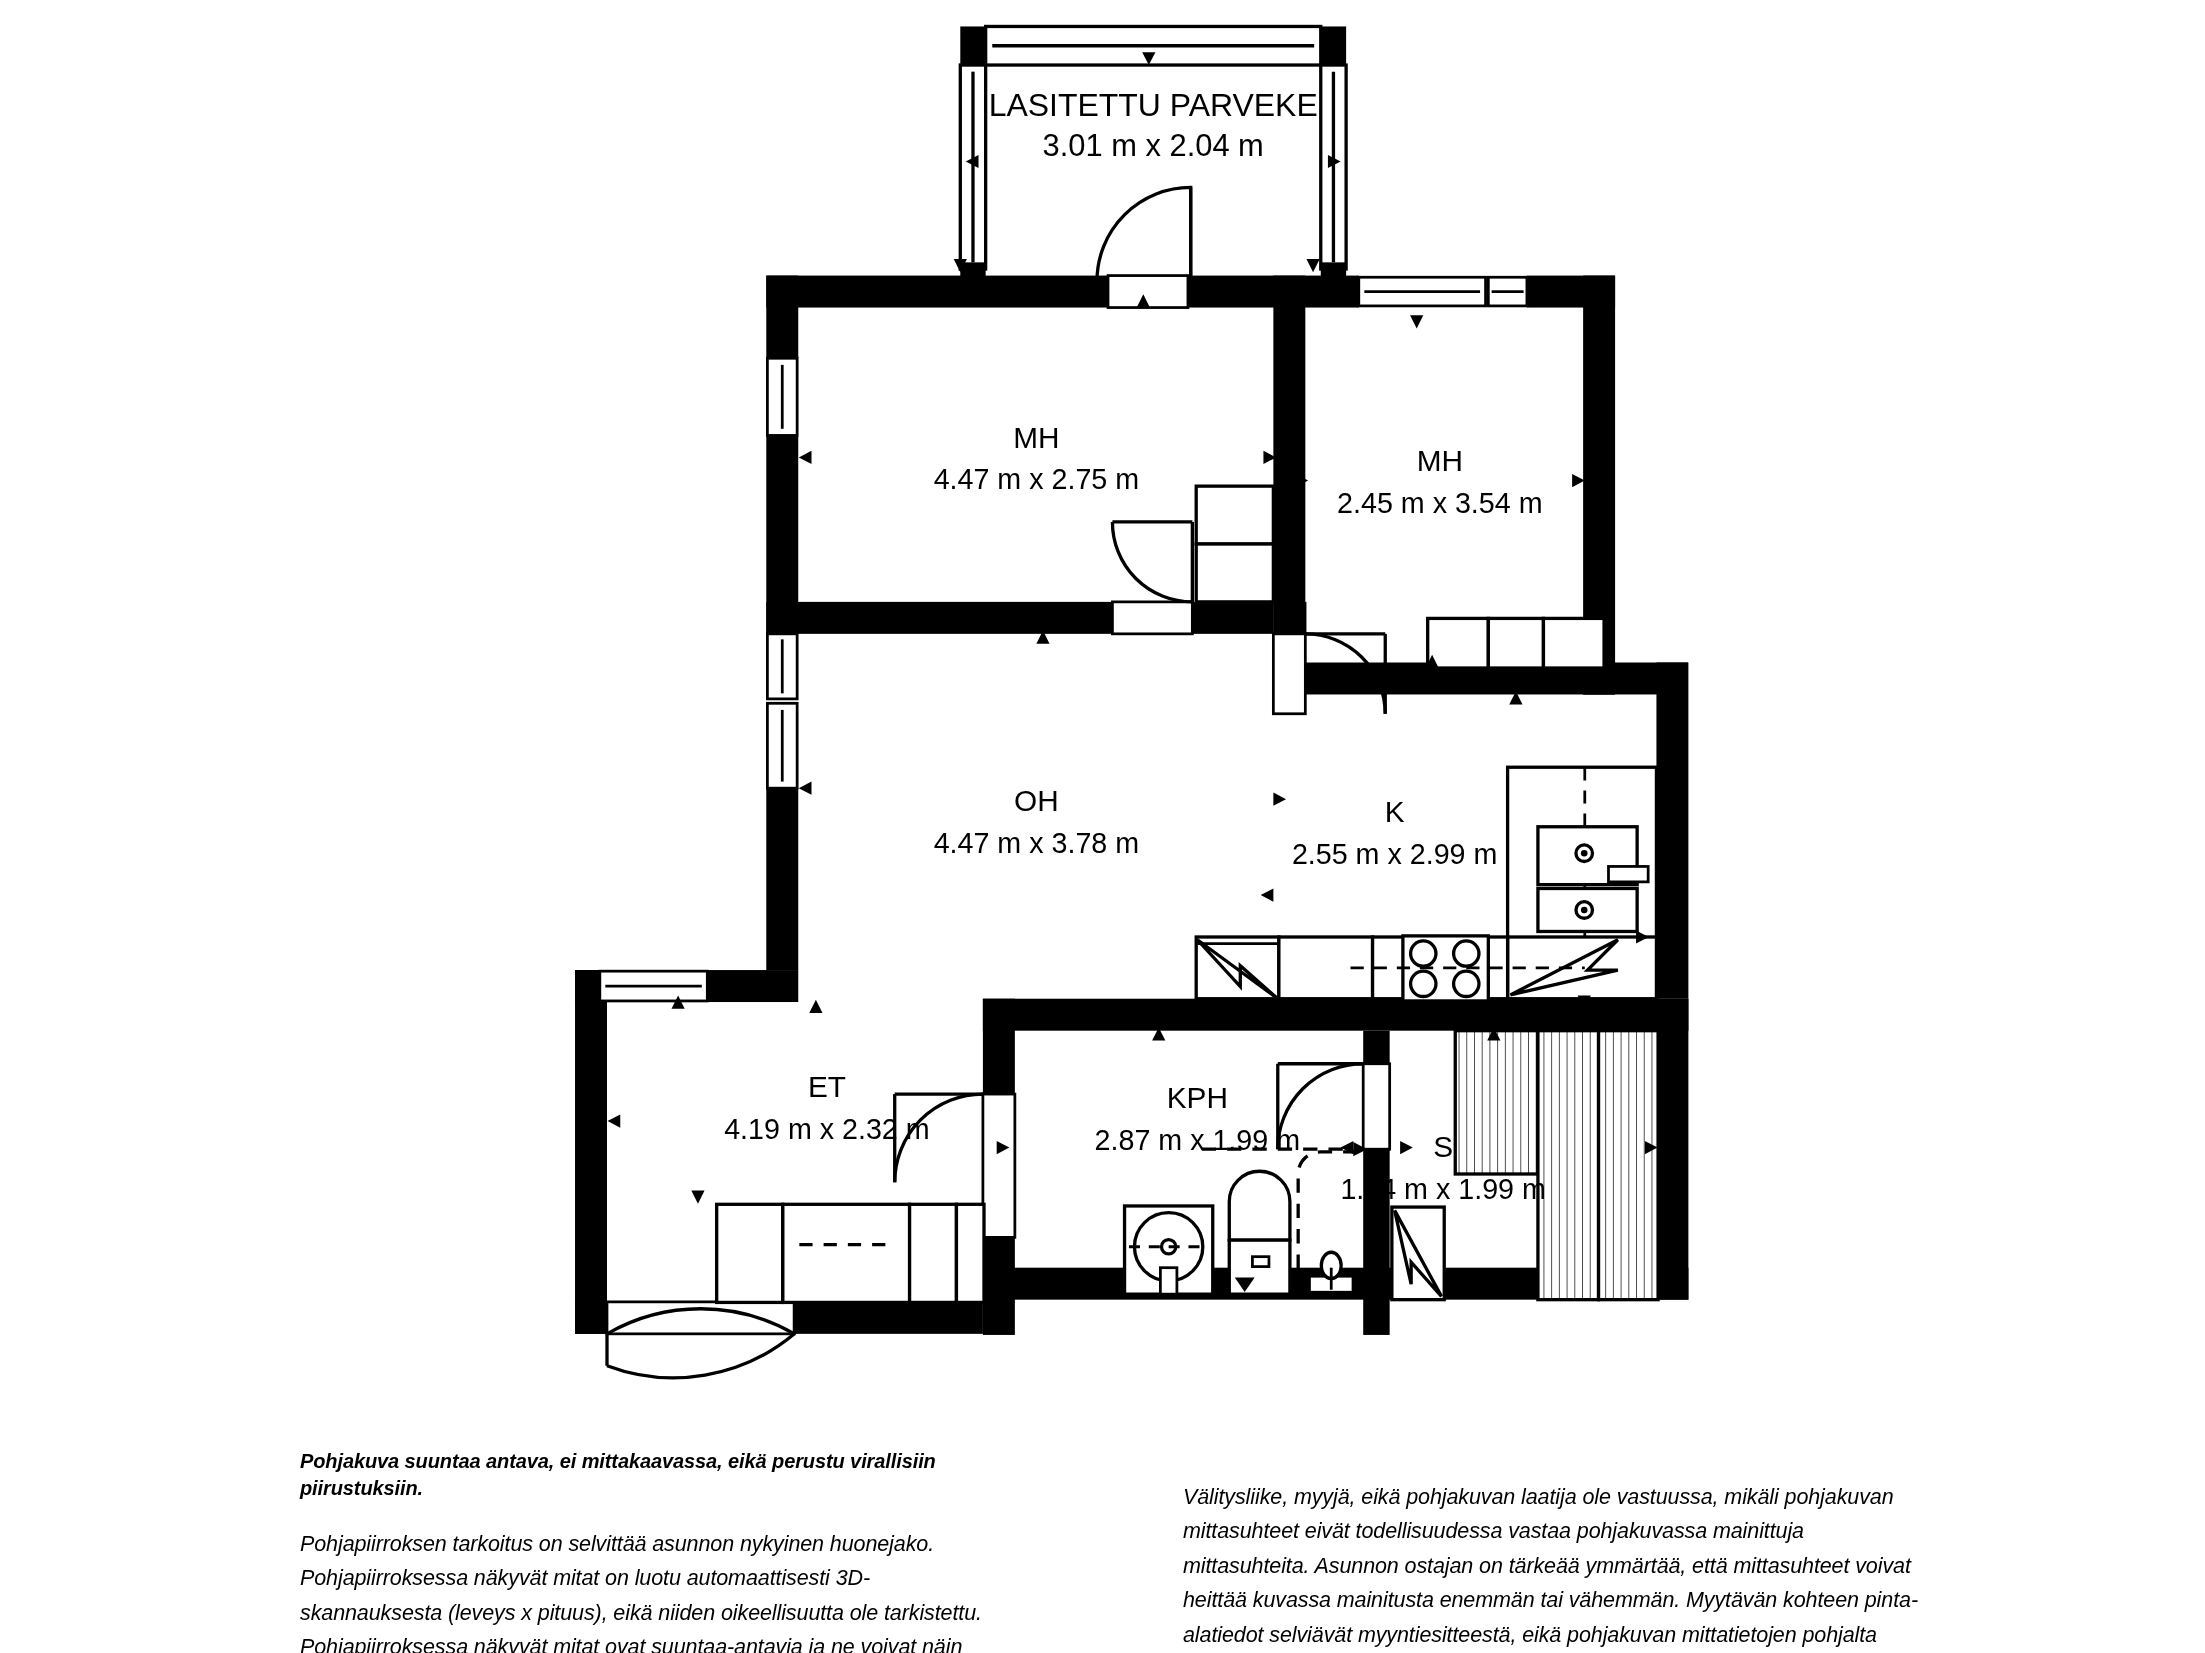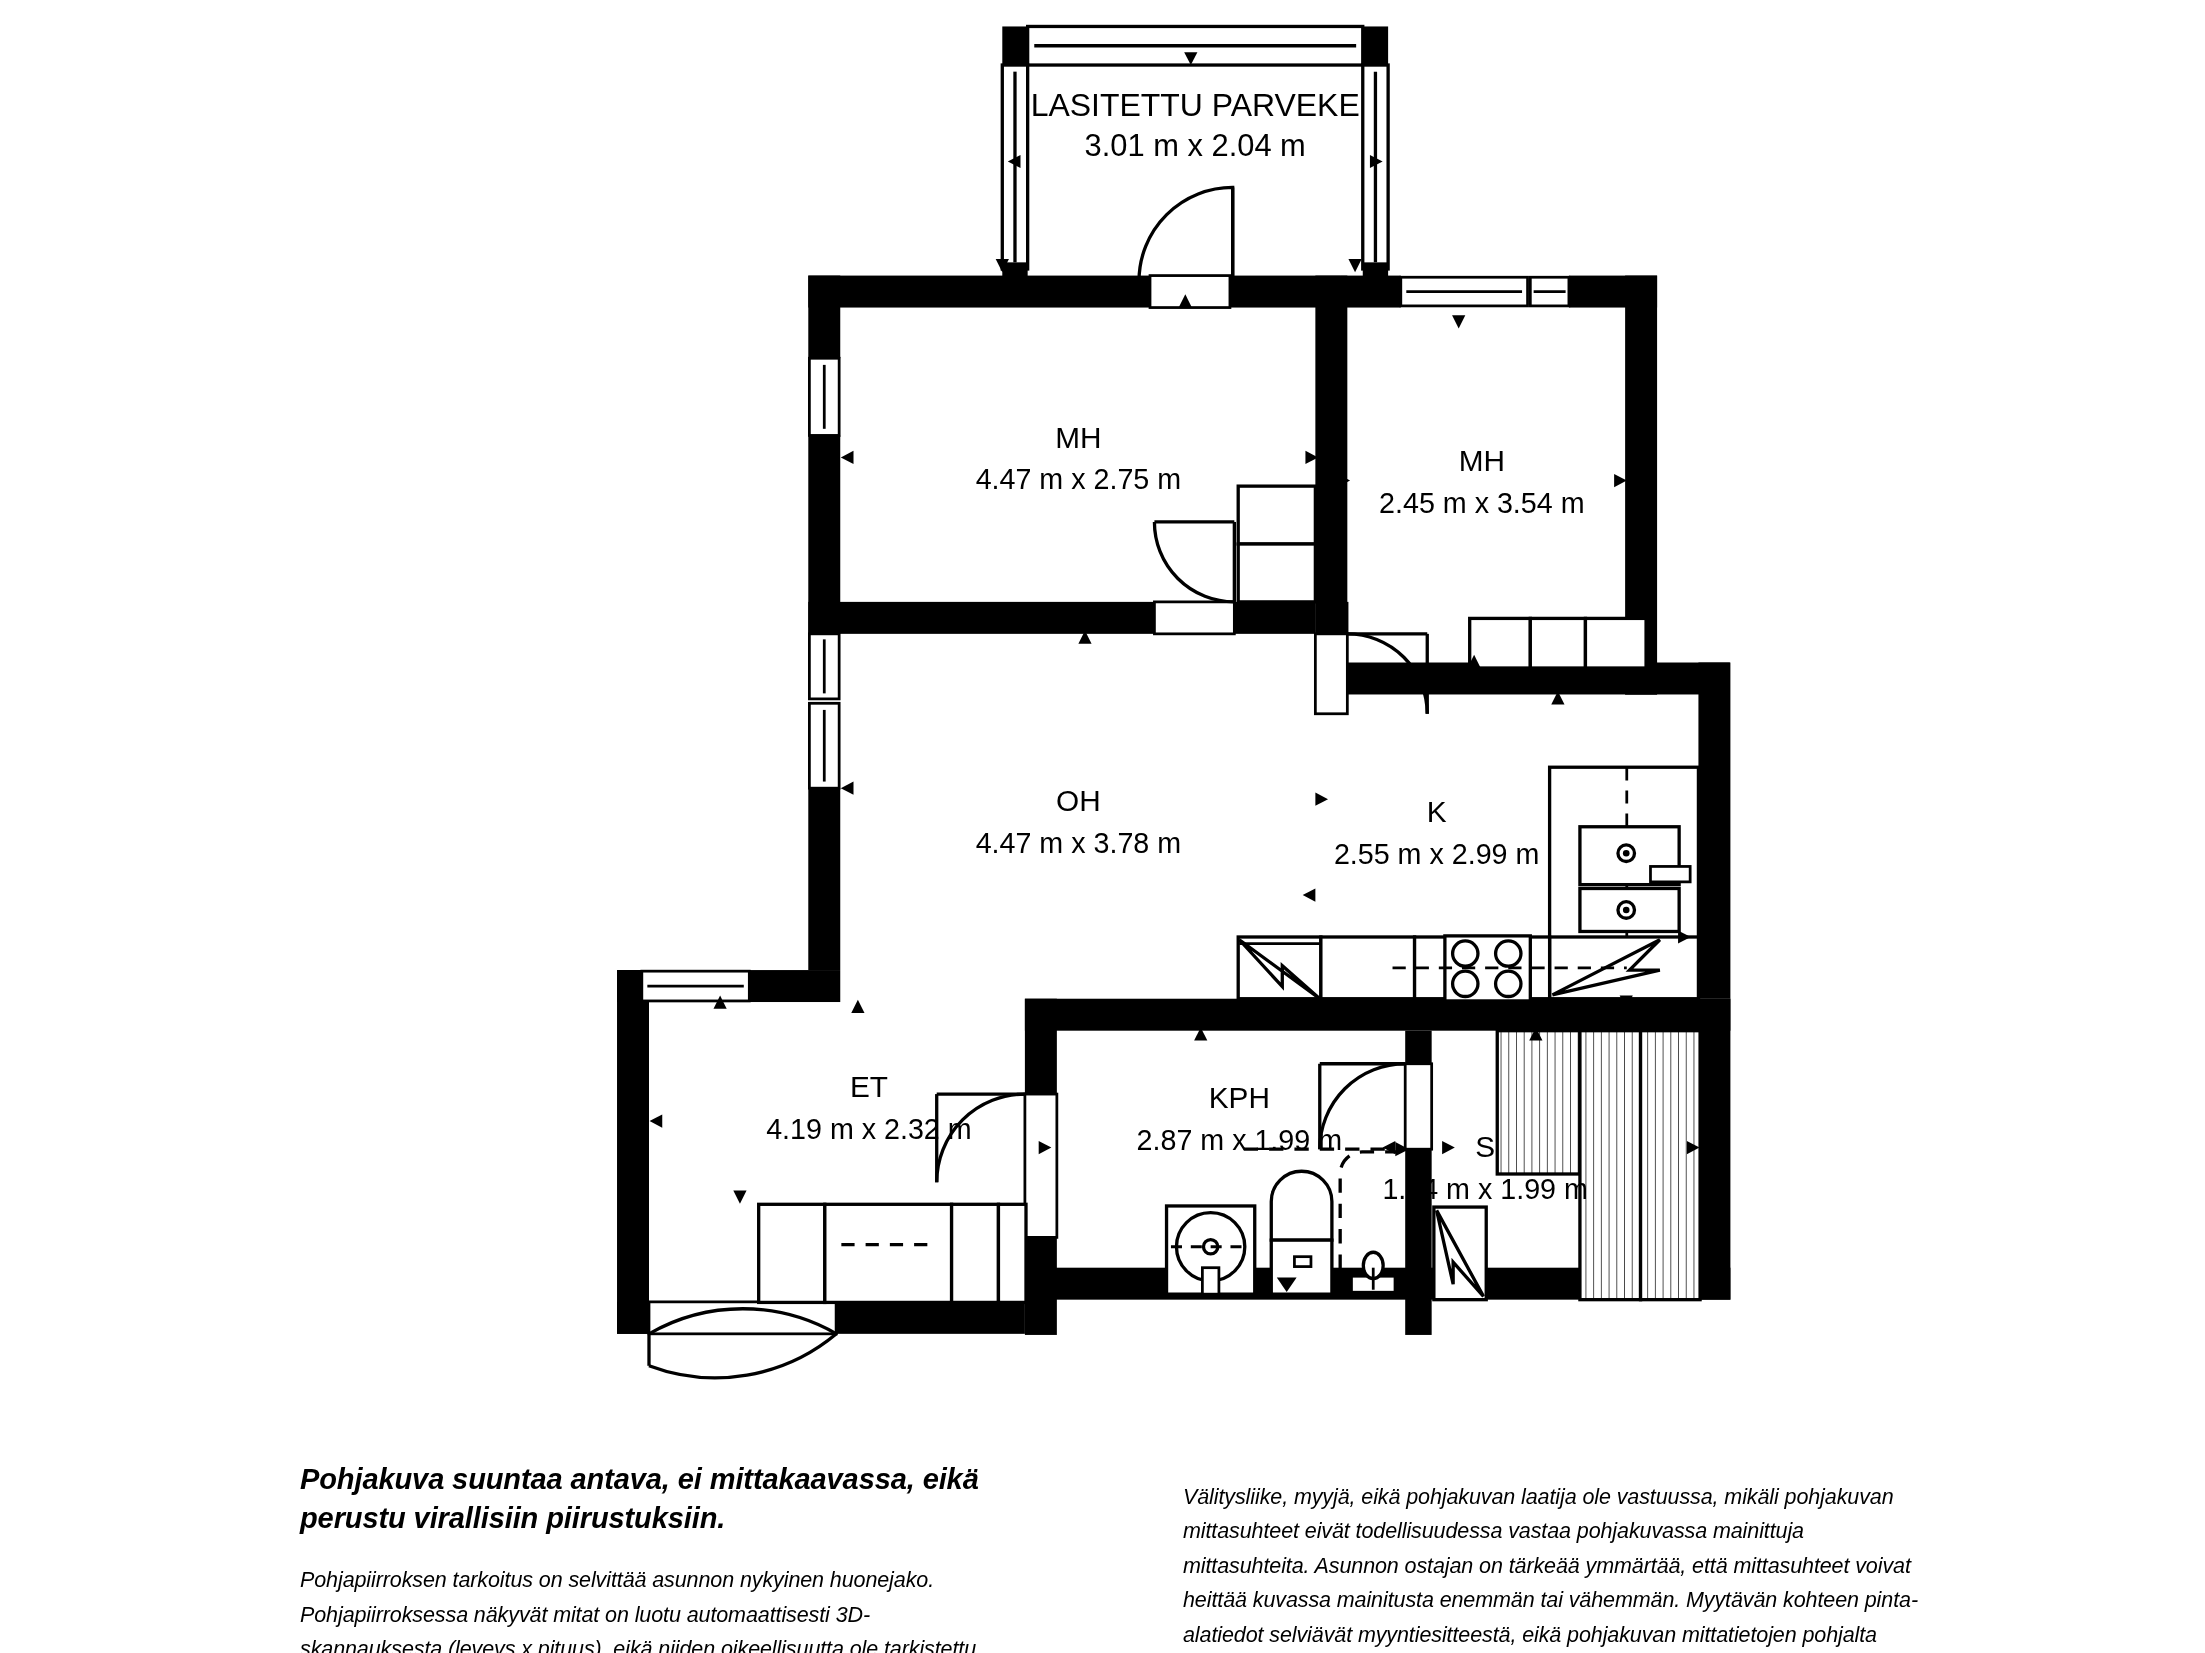--- a/index.html
+++ b/index.html
@@ -1,36 +1,36 @@
 <!DOCTYPE html>
 <html style="font-size:8.8px"><head>
 <meta charset="utf-8">
 <title>Pohjapiirros</title>
 <style>
   html,body{margin:0;padding:0;background:#ffffff;}
   body{
     width:2205px;height:1654px;position:relative;overflow:hidden;
     font-family:"Liberation Sans","DejaVu Sans",sans-serif;color:#000;
   }
-  #plan{position:absolute;left:0;top:0;width:1905px;height:1411px;padding-left:42px;}
+  #plan{position:absolute;left:0;top:0;width:1905px;height:1411px;}
   #plan svg{display:block;width:2205px;height:1411px;}
 
   .rl{font-family:"Liberation Sans","DejaVu Sans",sans-serif;fill:#000;text-anchor:middle;}
   .rl-name{font-size:54px;}
   .rl-dim{font-size:52px;}
   .rl-big-name{font-size:58px;}
   .rl-big-dim{font-size:56px;}
 
   #footer{position:absolute;left:0;top:1411px;width:2205px;height:243px;}
   .col{position:absolute;font-style:italic;}
   .col-left{left:300px;top:33px;width:711px;}
   .col-right{left:1183px;top:69px;width:739px;}
   .disclaimer-head{
-    font-weight:bold;font-style:italic;font-size:29px;line-height:1.35;
-    margin:16px 0 25px 0;letter-spacing:-0.1px;
+    font-weight:bold;font-style:italic;font-size:20px;line-height:1.35;
+    margin:4px 0 25px 0;letter-spacing:-0.1px;
   }
   .disclaimer-body{
     font-style:italic;font-size:21.5px;line-height:1.60;margin:0;letter-spacing:-0.1px;
   }
 </style>
 </head>
 <body>
 
 <div id="plan">
 <svg viewBox="0 0 4000 2560" xmlns="http://www.w3.org/2000/svg">

